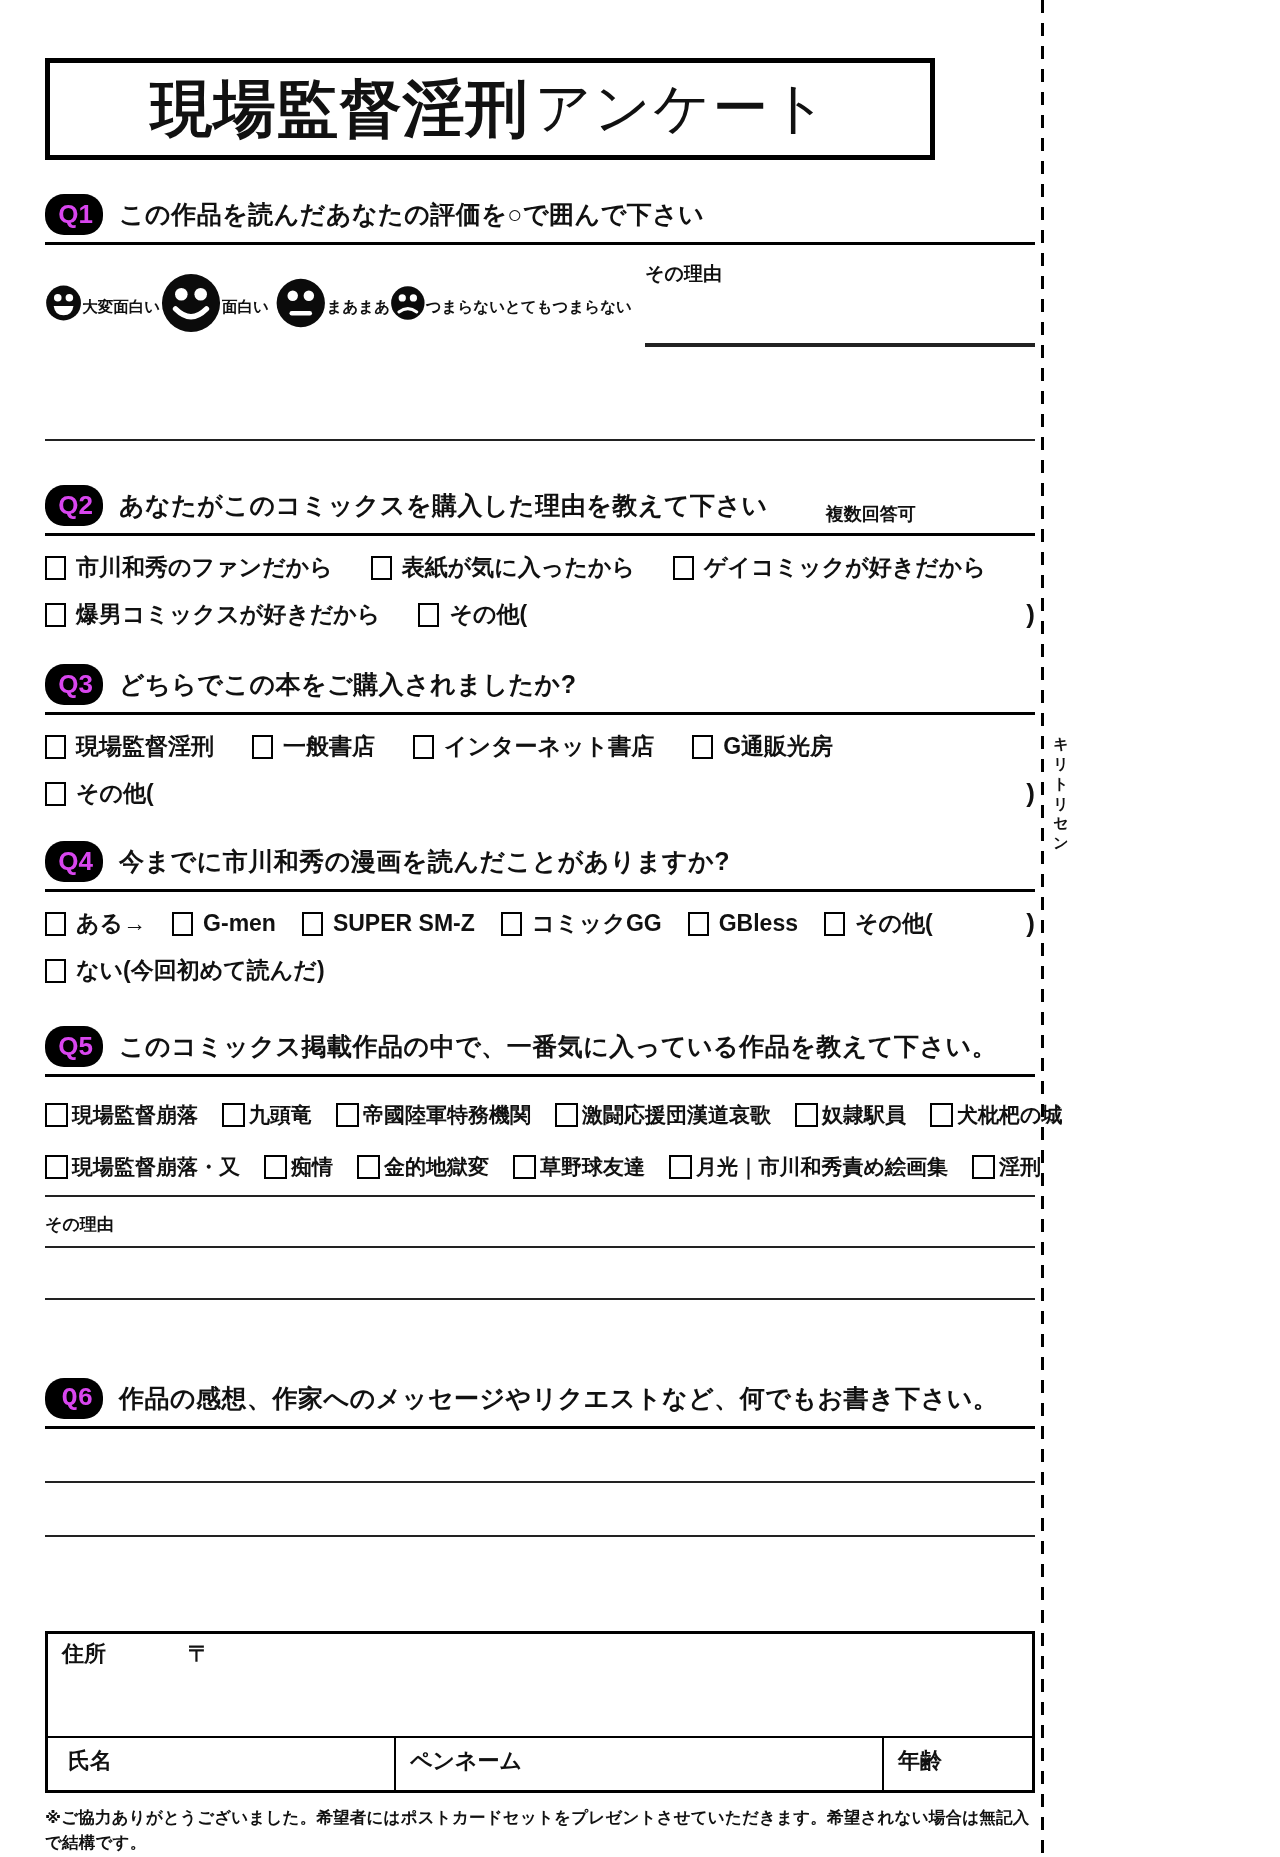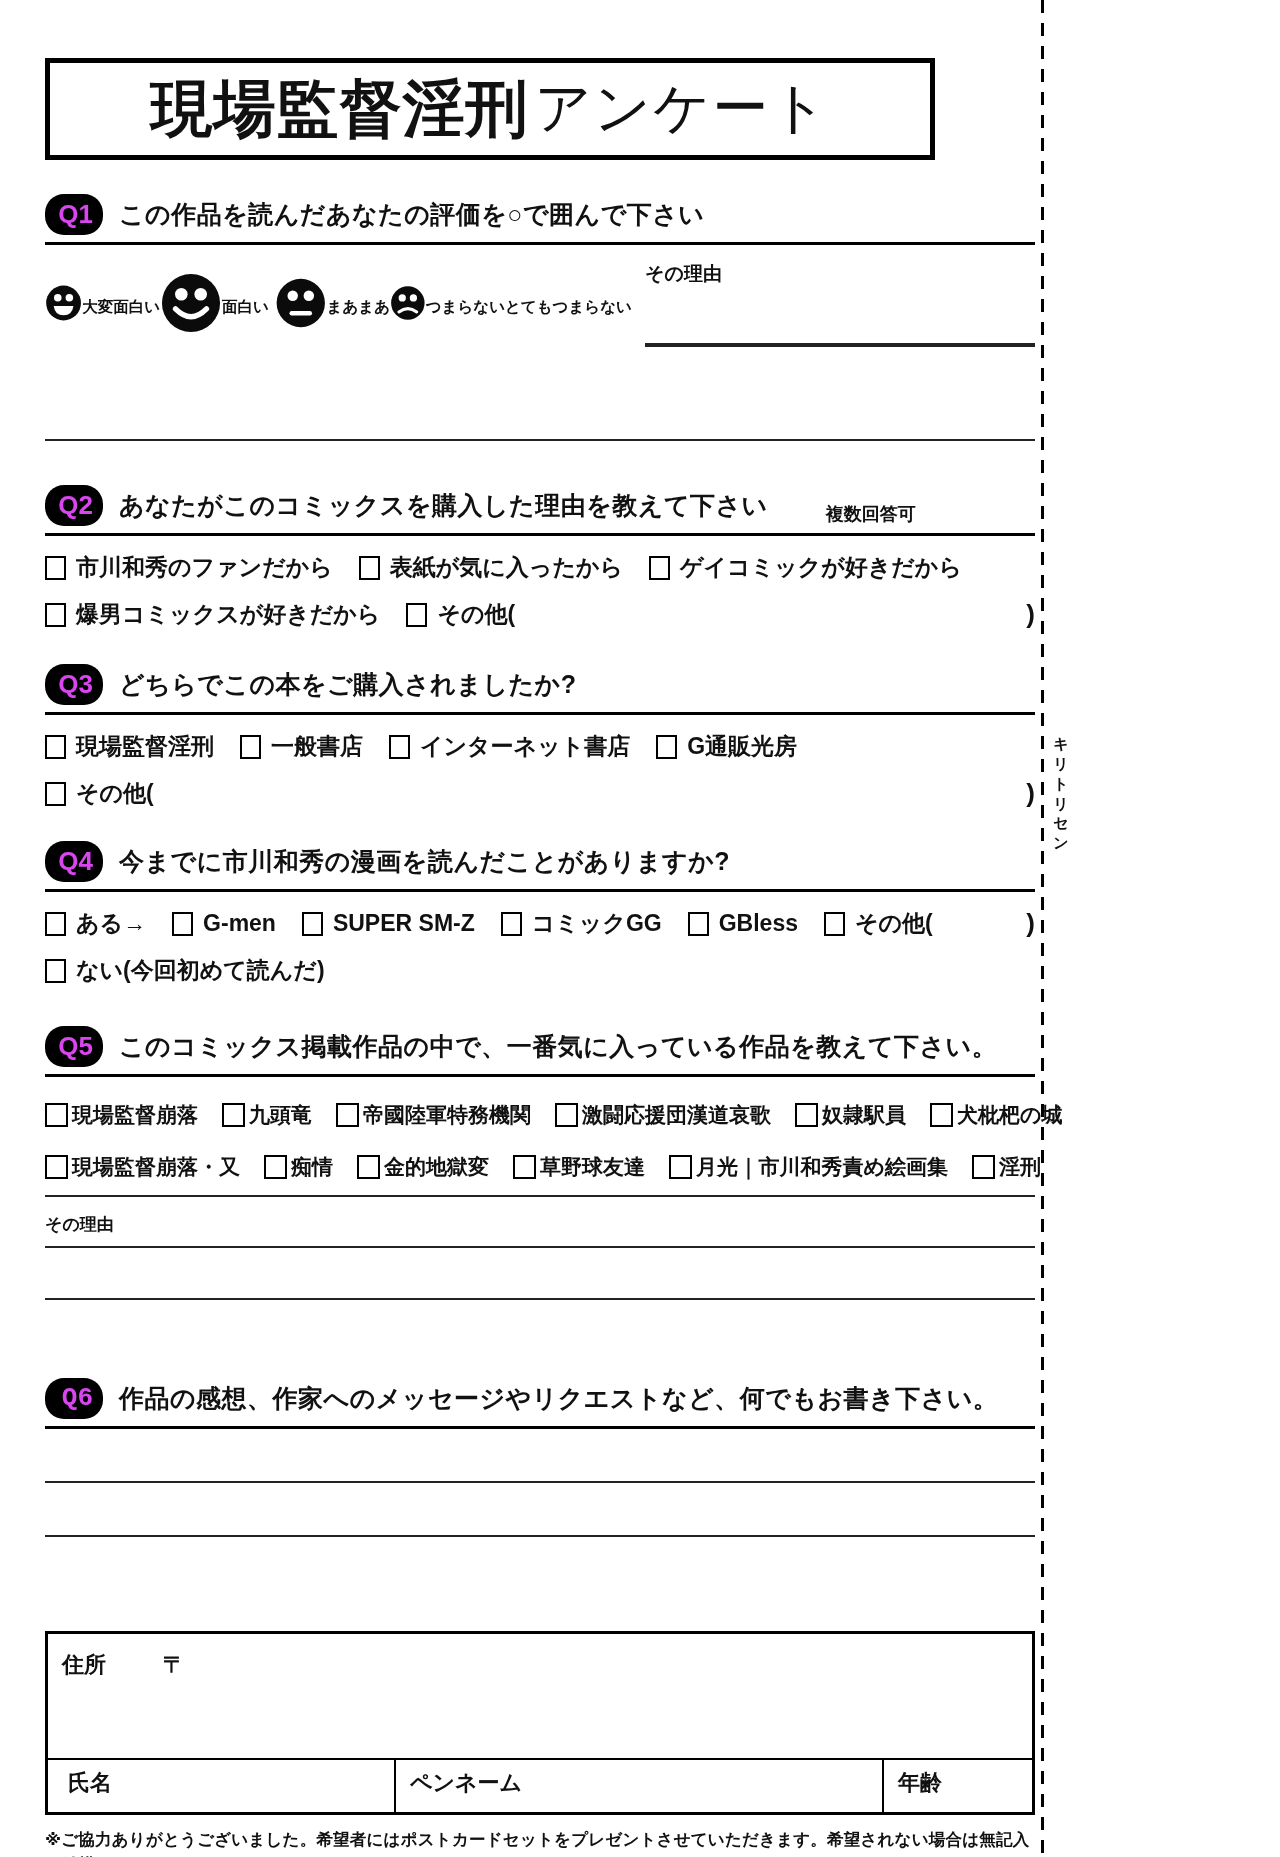--- a/index.html
+++ b/index.html
@@ -43,35 +43,35 @@
   .face-block svg{width:62px;height:62px;display:block;}
   .face-label{font-size:15.5px;font-weight:600;margin-top:9px;white-space:nowrap;}
   .reason-col{flex:1;padding-top:2px;}
   .reason-label{font-size:19px;font-weight:bold;}
   .reason-line{border-bottom:2px solid #222;}
   .reason-col .reason-line:nth-of-type(1){margin-top:32px;}
   .reason-col .reason-line:nth-of-type(2){margin-top:56px;}
   .q1-bottom-line{border-bottom:2px solid #222;margin-top:92px;}
 
   
-  .opt-row{display:flex;align-items:center;gap:26px;margin-top:16px;}
+  .opt-row{display:flex;align-items:center;gap:38px;margin-top:16px;}
   .opt{display:flex;align-items:center;gap:10px;font-size:23px;font-weight:600;white-space:nowrap;}
   .checkbox{width:17px;height:20px;border:2px solid #000;background:#fff;flex:0 0 auto;}
   .close-paren{margin-left:auto;font-size:26px;font-weight:600;}
 
   .q5 .opt{font-size:21px;font-weight:bold;gap:4px;}
   .q5 .opt-row{gap:24px;margin-top:24px;}
   .q5 .checkbox{width:19px;height:20px;}
   .q5-bottom-line{border-bottom:2px solid #222;margin-top:14px;}
   .q5-reason-label{font-size:17px;font-weight:bold;margin-top:16px;}
   .wide-line{border-bottom:2px solid #222;}
 
   
   .address-box{border:3px solid #000;margin-top:94px;}
-  .addr-row1{height:92px;border-bottom:2px solid #000;padding:16px 14px;display:flex;gap:57px;}
+  .addr-row1{height:92px;border-bottom:2px solid #000;padding:5px 14px;display:flex;gap:82px;}
   .addr-label,.cell-label{font-size:22px;font-weight:600;}
   .addr-row2{display:flex;height:52px;}
   .addr-cell{padding:8px 14px;}
   .cell-name{width:312px;flex:0 0 auto;padding-left:20px;}
   .cell-pen{width:458px;flex:0 0 auto;border-left:2px solid #000;}
   .cell-age{flex:1;border-left:2px solid #000;}
 
   
   .footer-note{margin-top:12px;font-size:16.5px;font-weight:bold;line-height:1.5;letter-spacing:0.2px;}
 

